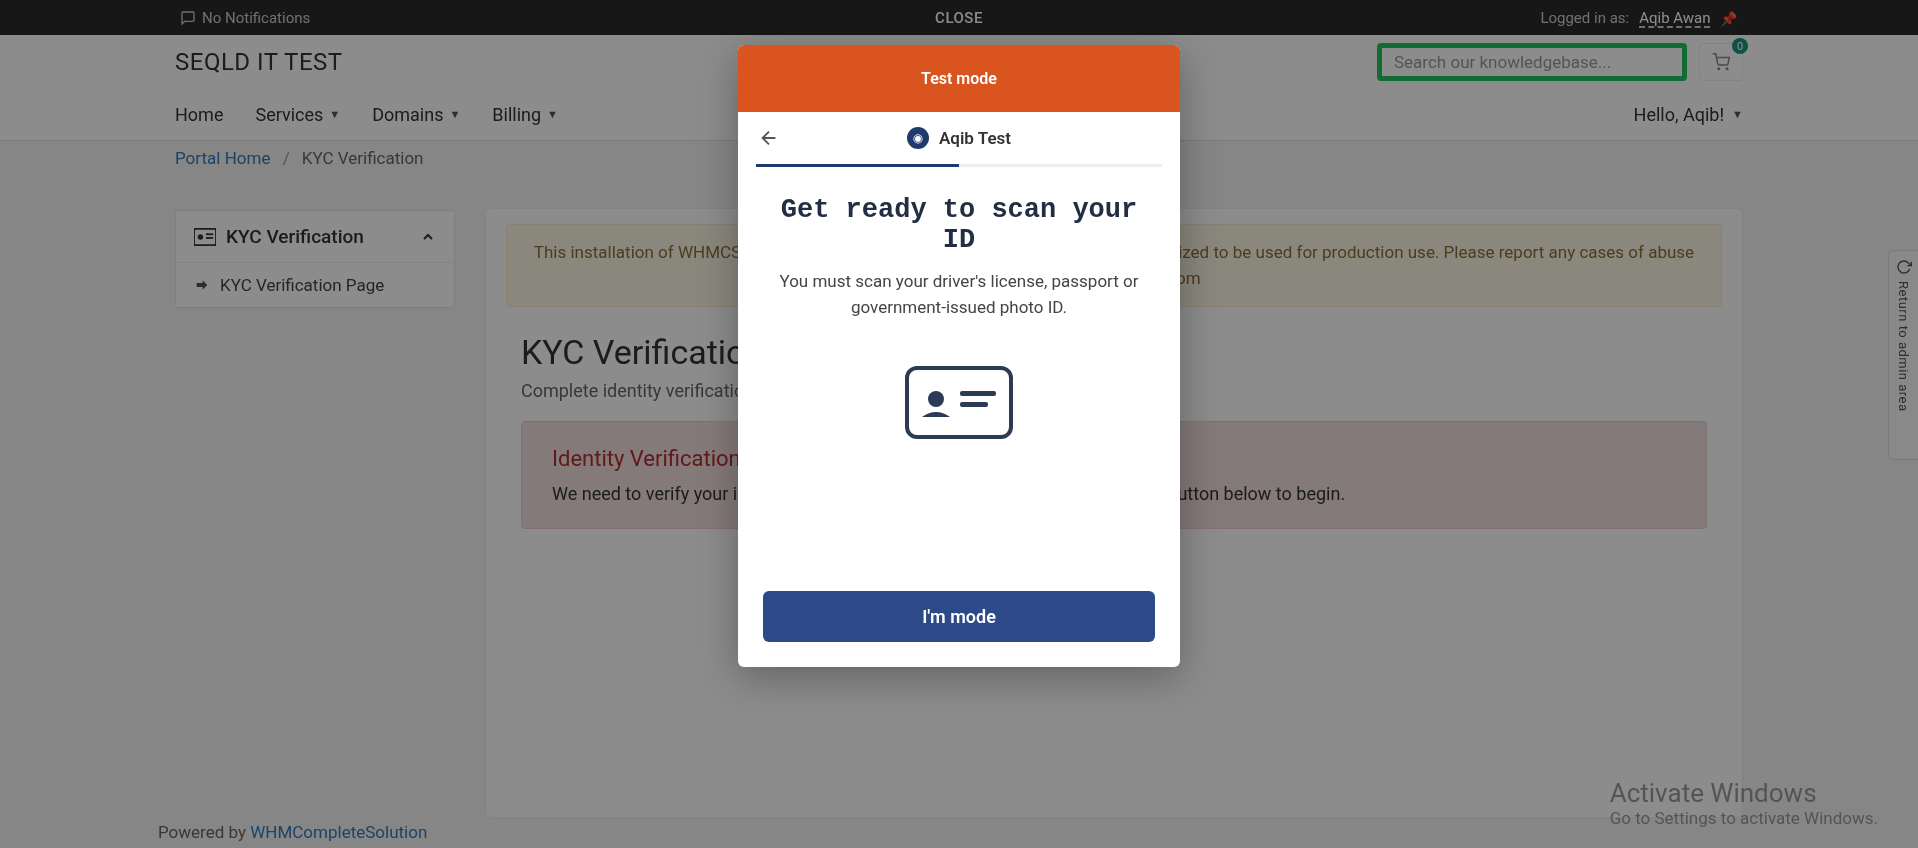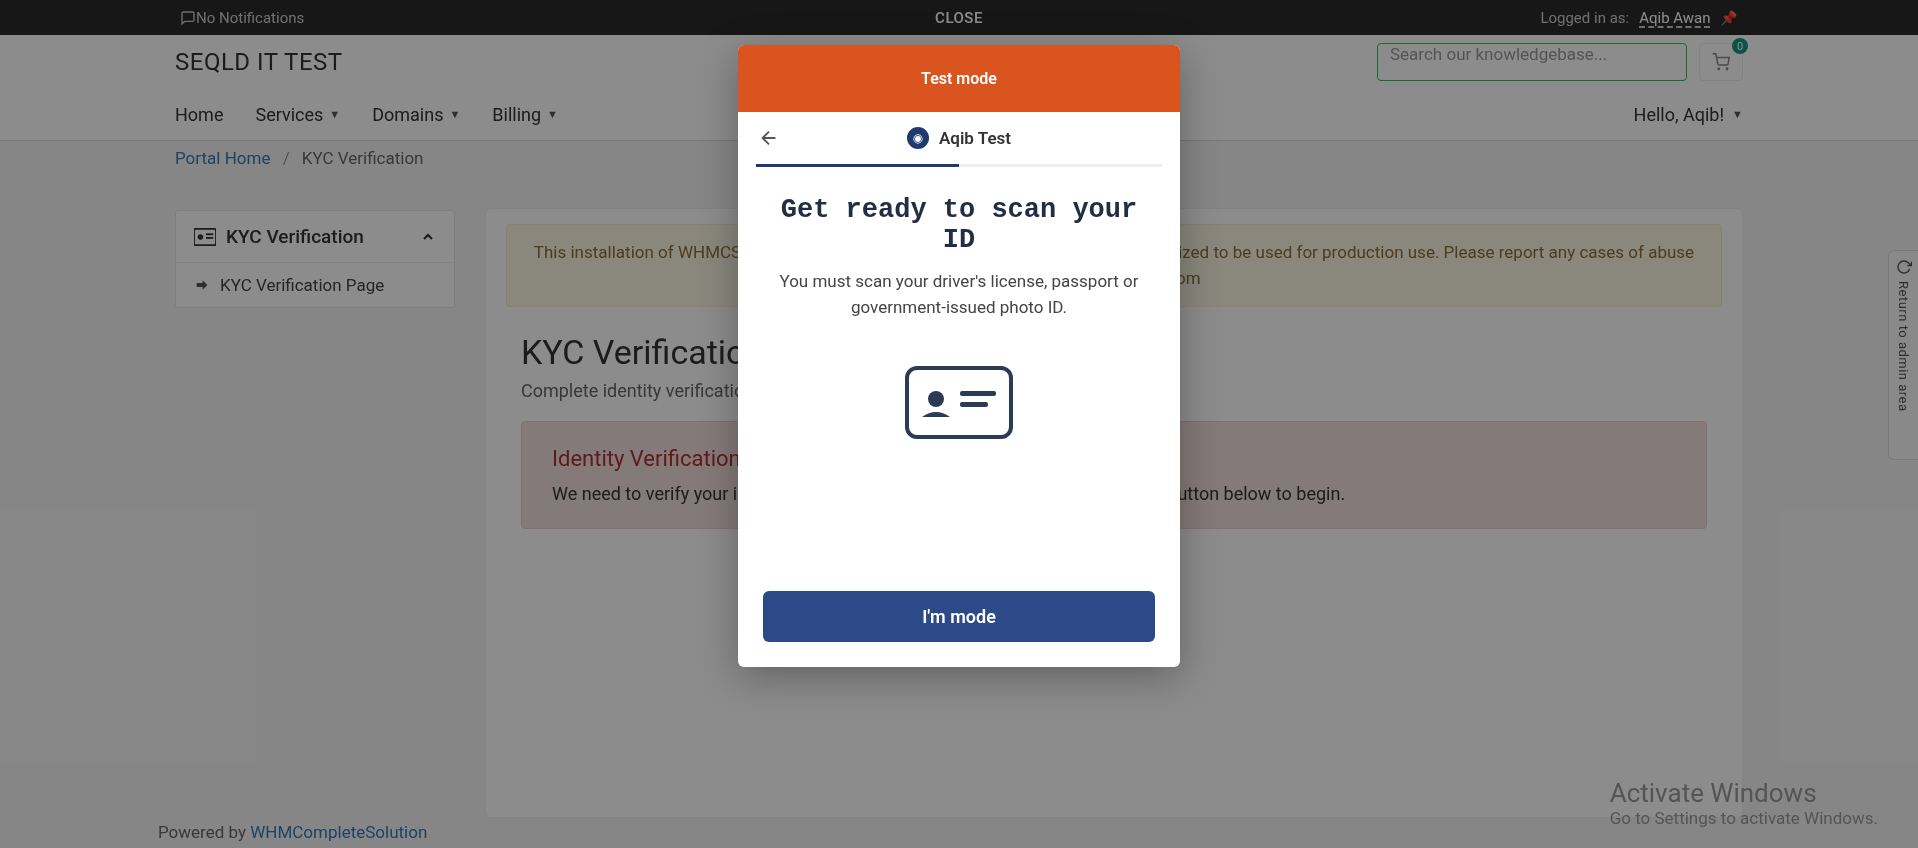--- a/index.html
+++ b/index.html
@@ -6,39 +6,39 @@
     html, body { width: 100%; height: 100%; font-family: -apple-system, BlinkMacSystemFont, 'Segoe UI', Roboto, sans-serif; overflow: hidden; }
     body { background: #f5f5f5; position: relative; }
 
     
     .topbar {
       position: absolute; top: 0; left: 0; right: 0; height: 35px;
       background: #2b2b2b; color: #ccc; display: flex; align-items: center;
       justify-content: space-between; padding: 0 180px; font-size: 15px;
     }
     .topbar .center { position: absolute; left: 50%; transform: translateX(-50%); color: #fff; font-weight: 500; letter-spacing: 0.5px; }
-    .topbar .right { display: flex; align-items: center; gap: 10px; }
+    .topbar .right { display: flex; align-items: flex-end; gap: 10px; }
     .topbar .right .username { color: #fff; text-decoration: underline dashed; text-underline-offset: 4px; }
-    .notif { display: flex; align-items: center; }
+    .notif { display: flex; align-items: center; gap: 6px; }
     .pin { color: #fff; font-size: 14px; }
 
     
     .whmcs-header {
       position: absolute; top: 35px; left: 0; right: 0; height: 106px;
       background: #fff; padding: 0 175px; display: flex; flex-direction: column;
       border-bottom: 1px solid #ddd;
     }
     .whmcs-header .row1 {
       height: 55px; display: flex; align-items: center; justify-content: space-between; gap: 36px;
     }
     .whmcs-header .brand { font-size: 24px; color: #333; font-weight: 400; letter-spacing: 0.5px;}
     .whmcs-header .search-cart { display: flex; align-items: center; gap: 12px; }
     .search-box {
-      width: 310px; height: 38px; border: 1px solid #22c55e; border-radius: 4px;
-      padding: 0 12px; font-size: 17px; color: #888; display: flex; 
+      width: 310px; height: 38px; border: 5px solid #22c55e; border-radius: 4px;
+      padding: 0 12px; font-size: 17px; color: #888; display: flex; align-items: center;
     }
     .cart { width: 44px; height: 38px; border: 1px solid #eee; border-radius: 4px; display:flex;align-items:center;justify-content:center;position:relative;}
     .cart .badge { position:absolute; top:-6px; right:-6px; background:#179781; color:#fff; font-size:11px; width:16px; height:16px; border-radius:50%; display:flex;align-items:center;justify-content:center;}
 
     .whmcs-header .row2 {
       height: 51px; display: flex; align-items: center; justify-content: space-between; text-align: right;
     }
     .nav { display: flex; gap: 32px; align-items: center; font-size: 18px; color: #333;}
     .nav .item { display:flex; gap:6px; align-items:center; cursor: pointer;}
     .hello { font-size: 18px; color: #333; display:flex; gap:8px; align-items:center;}

